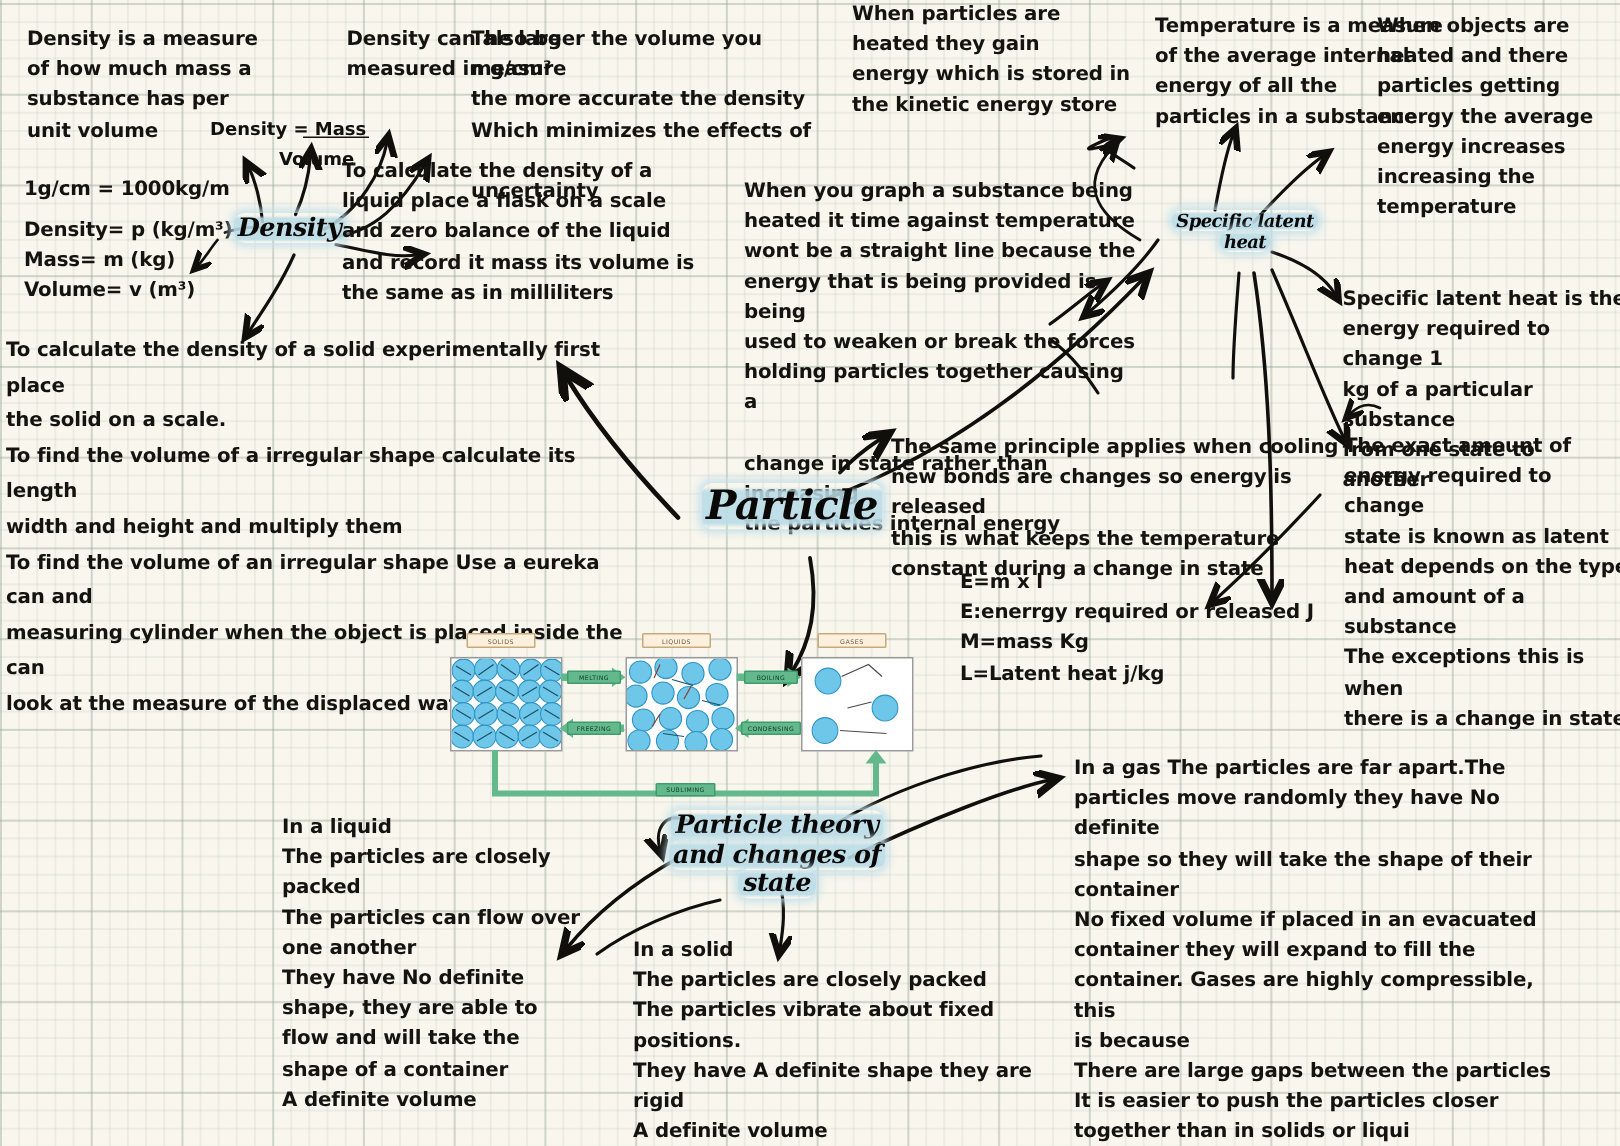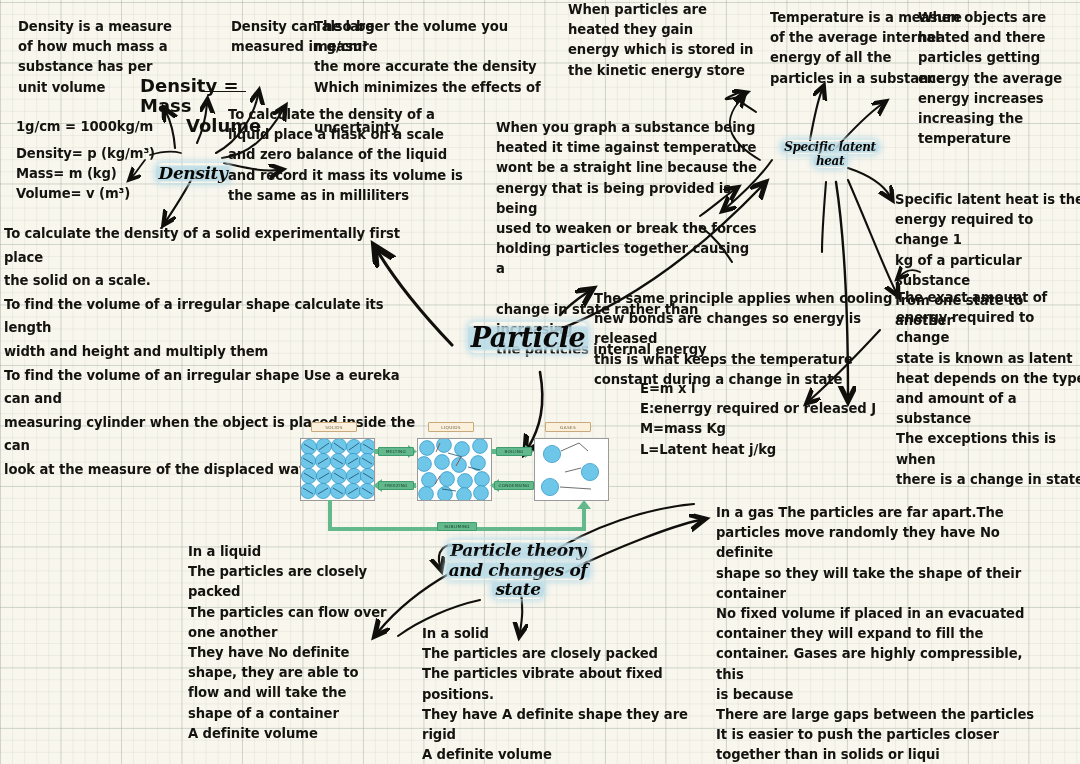--- a/index.html
+++ b/index.html
@@ -55,21 +55,21 @@
         rgba(186,220,231,0.85) 18%,
         rgba(186,220,231,0.92) 86%,
         rgba(186,220,231,0) 97%);
     box-shadow: 0 0 5px 3px rgba(193,223,233,0.75);
     border-radius: 7px;
     padding: 0 3px;
   }
   #central-node { font-size: 27px; }
   #slh-node { font-size: 12px; }
   #pt-node  { font-size: 17px; }
-  #density-node { font-size: 17px; margin-top: 21px; }
+  #density-node { font-size: 17px; }
 
   svg.arrows {
     position: absolute;
     left: 0; top: 0;
     width: 1080px; height: 764px;
     pointer-events: none;
   }
   svg.arrows path { fill: none; stroke: #110f0c; stroke-width: 2.1; stroke-linecap: round; }
   svg.arrows path.thin { stroke-width: 1.8; }
 
@@ -172,21 +172,21 @@
 
   <div class="note" style="left:16px; top:144px; width:190px;">Density= p (kg/m³)
 Mass= m (kg)
 Volume= v (m³)</div>
 
   <div class="nodeword" id="density-node" style="left:150px; top:143px; width:86px;"><span class="hl">Density</span></div>
 
   <div class="note" style="left:183px; top:17px; width:150px;padding-left:48px;">Density can also be
 measured in g/cm³</div>
 
-  <div style="position:absolute; left:140px; top:76px; width:140px; font-family:'DejaVu Sans',sans-serif; font-weight:700; font-size:18px; line-height:20.2px;">
+  <div style="position:absolute; left:140px; top:76px; width:140px; font-family:'DejaVu Sans',sans-serif; font-weight:700; font-size:12px; line-height:20.2px;">
     <span style="border-bottom:none;">Density = Mass</span>
     <span style="position:absolute; left:62px; top:15px; width:44px; border-top:1.4px solid #15130f;"></span>
     <div style="margin-left:46px; margin-top:0;">Volume</div>
   </div>
 
   <div class="note" style="left:314px; top:17px; width:250px;">The larger the volume you measure
 the more accurate the density
 Which minimizes the effects of
 
 uncertainty</div>

